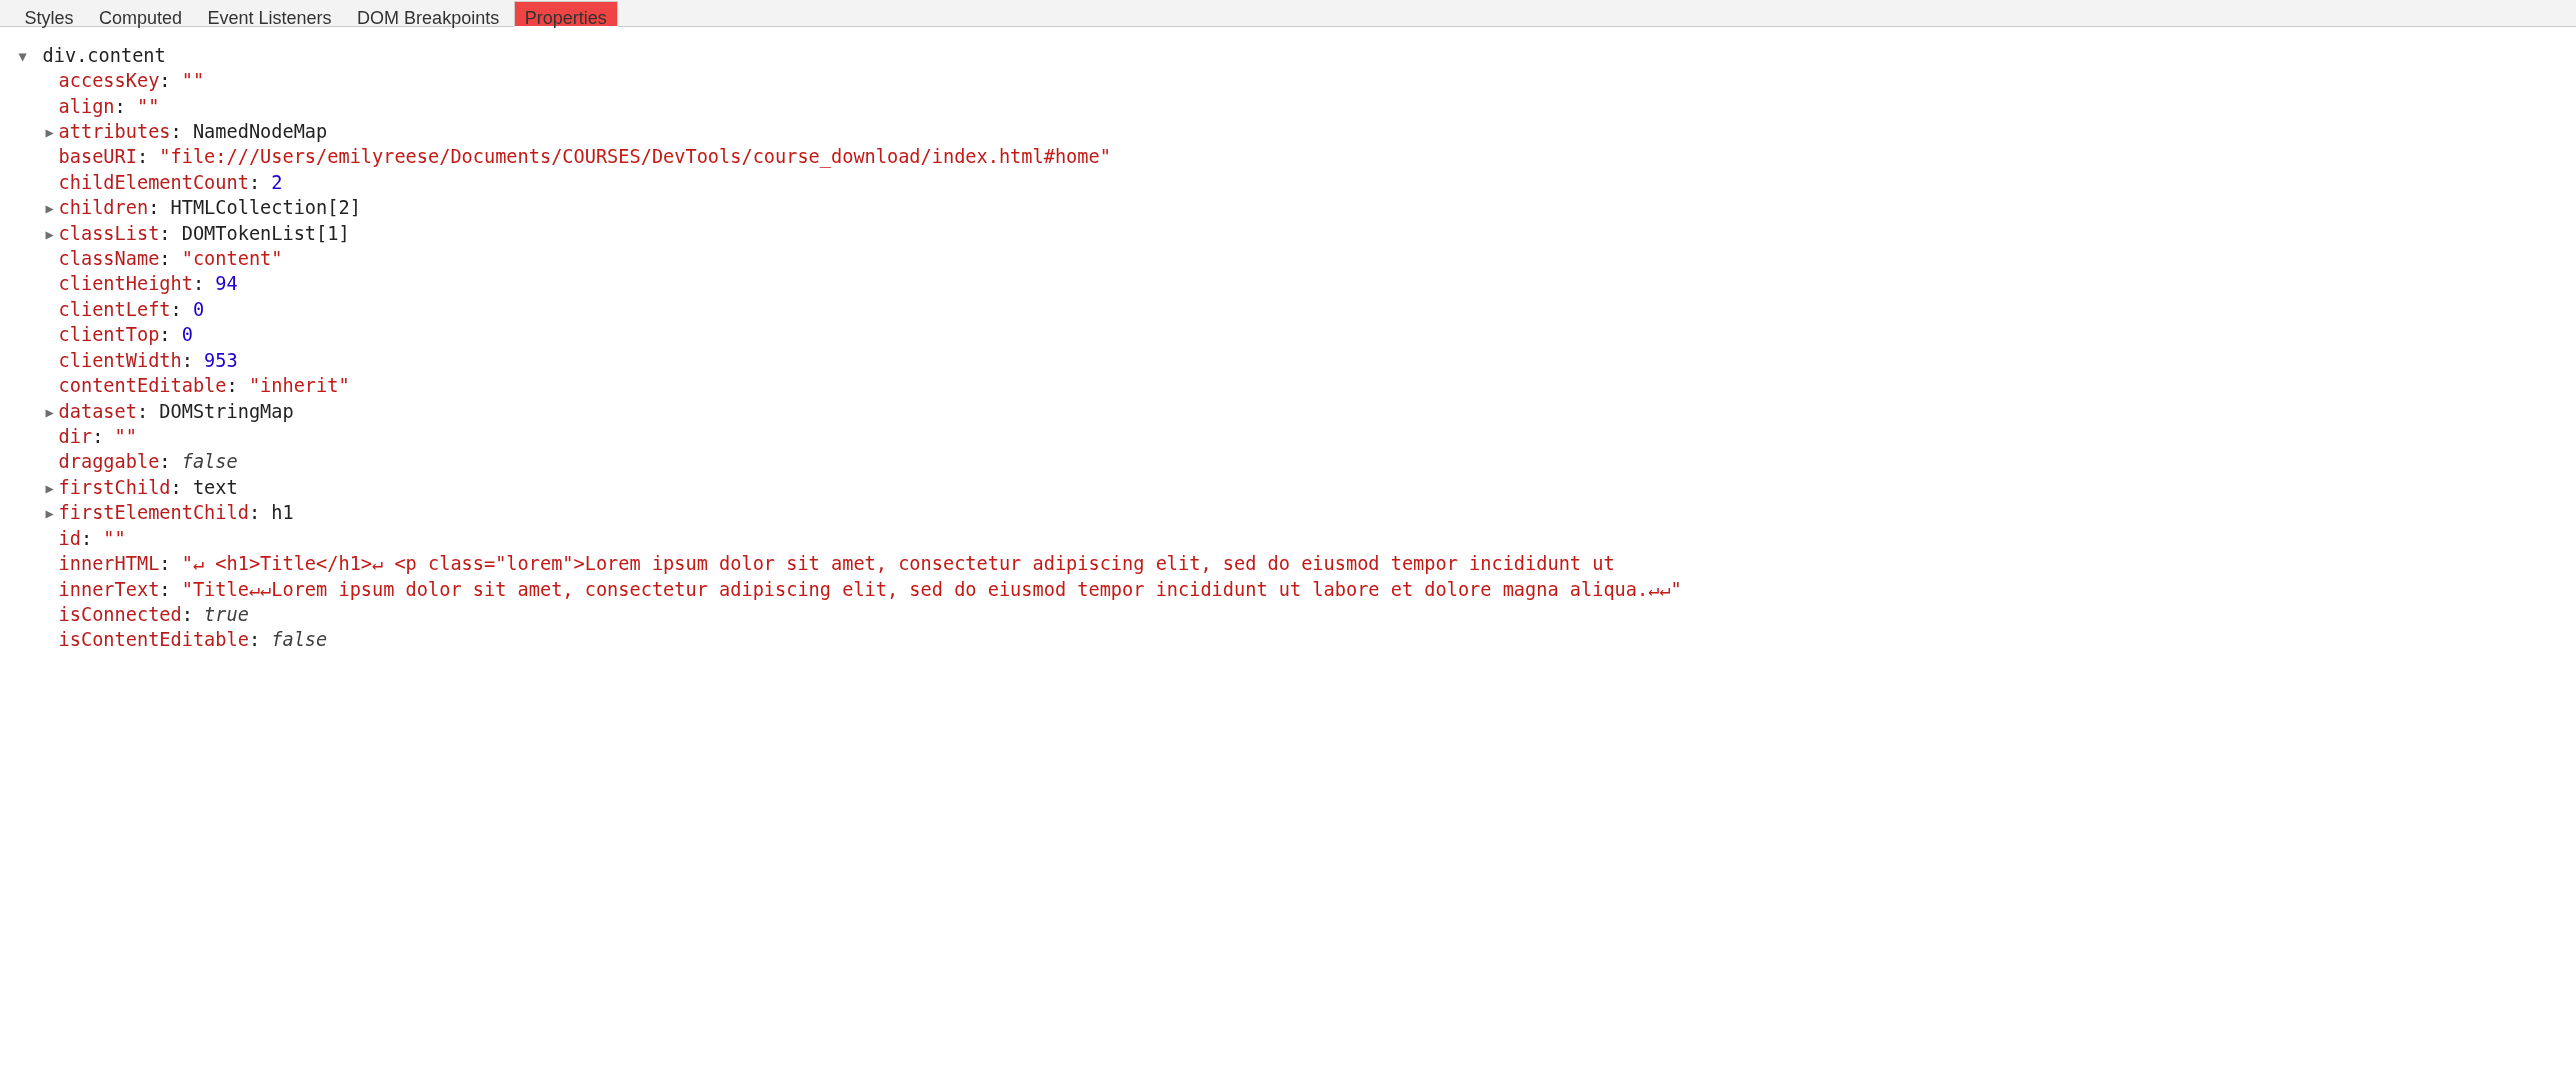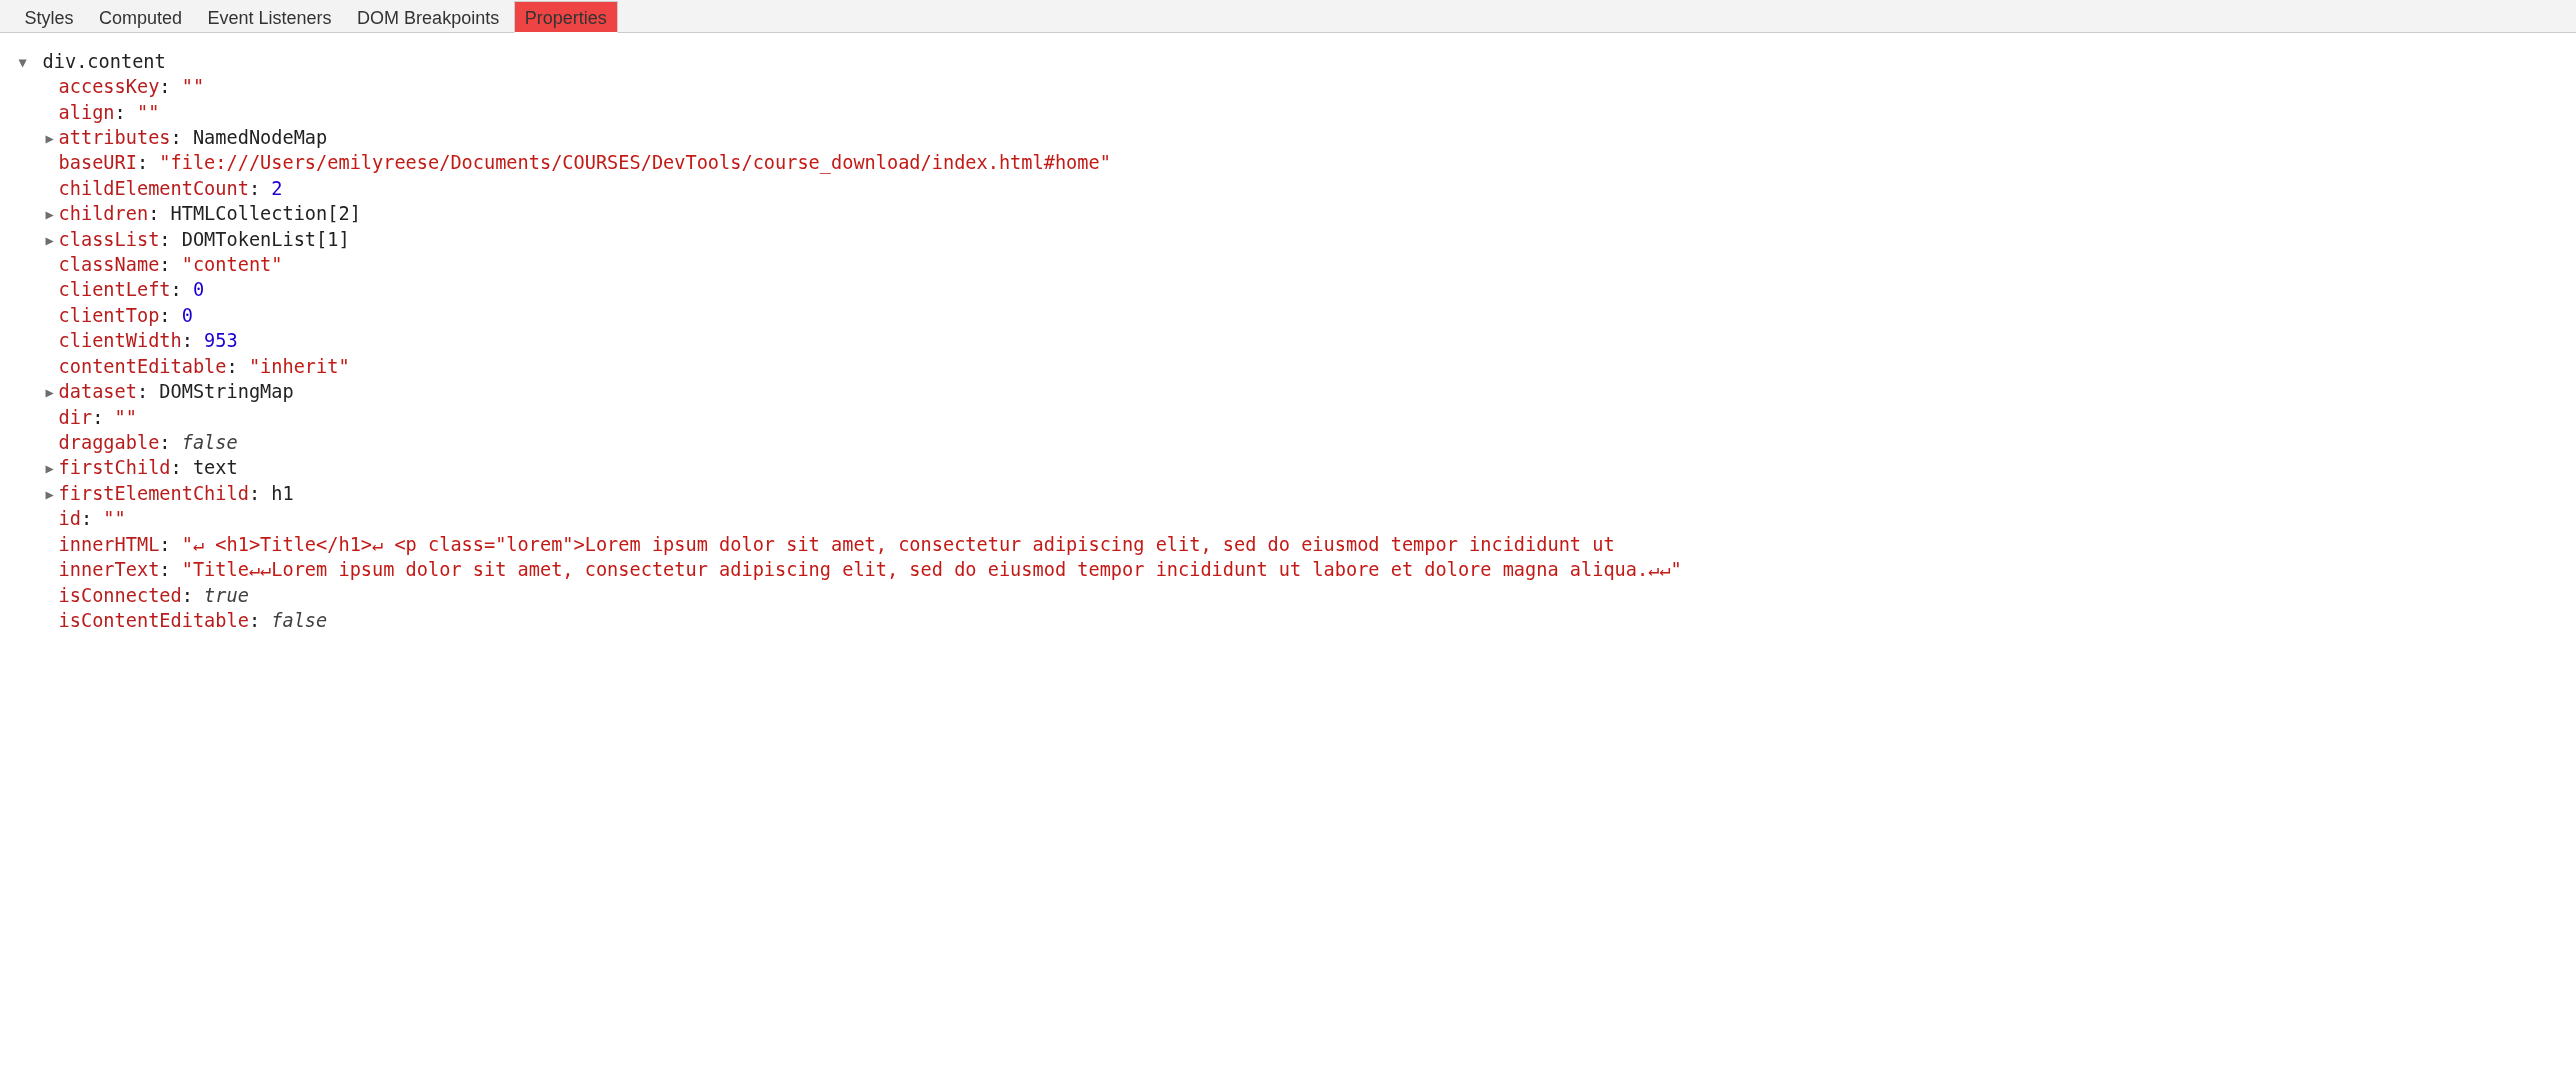--- a/index.html
+++ b/index.html
@@ -12,21 +12,21 @@
     font-size: 18.6px;
     background: #ffffff;
     color: #222;
   }
   .tabbar {
     display: flex;
     align-items: stretch;
     background: #f3f3f3;
     border-bottom: 1px solid #ccc;
     padding-left: 13.7px;
-    height: 33px;
+    height: 27px;
   }
   .tab {
     padding: 5.9px 9.8px 4.9px 9.8px;
     color: #333;
     font-size: 18px;
     cursor: default;
     user-select: none;
     border: 1px solid transparent;
     border-bottom: none;
     position: relative;
@@ -95,20 +95,21 @@
 
   <div id="prop-list">
       <div class="row indent-1"><span class="toggle blank">▶</span><span class="prop-name">accessKey</span><span class="colon">: </span><span class="val-string">""</span></div>
       <div class="row indent-1"><span class="toggle blank">▶</span><span class="prop-name">align</span><span class="colon">: </span><span class="val-string">""</span></div>
       <div class="row indent-1"><span class="toggle">▶</span><span class="prop-name">attributes</span><span class="colon">: </span><span class="val-type">NamedNodeMap</span></div>
       <div class="row indent-1"><span class="toggle blank">▶</span><span class="prop-name">baseURI</span><span class="colon">: </span><span class="val-string">"file:///Users/emilyreese/Documents/COURSES/DevTools/course_download/index.html#home"</span></div>
       <div class="row indent-1"><span class="toggle blank">▶</span><span class="prop-name">childElementCount</span><span class="colon">: </span><span class="val-number">2</span></div>
       <div class="row indent-1"><span class="toggle">▶</span><span class="prop-name">children</span><span class="colon">: </span><span class="val-type">HTMLCollection[2]</span></div>
       <div class="row indent-1"><span class="toggle">▶</span><span class="prop-name">classList</span><span class="colon">: </span><span class="val-type">DOMTokenList[1]</span></div>
       <div class="row indent-1"><span class="toggle blank">▶</span><span class="prop-name">className</span><span class="colon">: </span><span class="val-string">"content"</span></div>
+      <div class="row indent-1"><span class="toggle blank">▶</span><span class="prop-name">clientHeight</span><span class="colon">: </span><span class="val-number">94</span></div>
       <div class="row indent-1"><span class="toggle blank">▶</span><span class="prop-name">clientLeft</span><span class="colon">: </span><span class="val-number">0</span></div>
       <div class="row indent-1"><span class="toggle blank">▶</span><span class="prop-name">clientTop</span><span class="colon">: </span><span class="val-number">0</span></div>
       <div class="row indent-1"><span class="toggle blank">▶</span><span class="prop-name">clientWidth</span><span class="colon">: </span><span class="val-number">953</span></div>
       <div class="row indent-1"><span class="toggle blank">▶</span><span class="prop-name">contentEditable</span><span class="colon">: </span><span class="val-string">"inherit"</span></div>
       <div class="row indent-1"><span class="toggle">▶</span><span class="prop-name">dataset</span><span class="colon">: </span><span class="val-type">DOMStringMap</span></div>
       <div class="row indent-1"><span class="toggle blank">▶</span><span class="prop-name">dir</span><span class="colon">: </span><span class="val-string">""</span></div>
       <div class="row indent-1"><span class="toggle blank">▶</span><span class="prop-name">draggable</span><span class="colon">: </span><span class="val-bool">false</span></div>
       <div class="row indent-1"><span class="toggle">▶</span><span class="prop-name">firstChild</span><span class="colon">: </span><span class="val-type">text</span></div>
       <div class="row indent-1"><span class="toggle">▶</span><span class="prop-name">firstElementChild</span><span class="colon">: </span><span class="val-type">h1</span></div>
       <div class="row indent-1"><span class="toggle blank">▶</span><span class="prop-name">id</span><span class="colon">: </span><span class="val-string">""</span></div>

